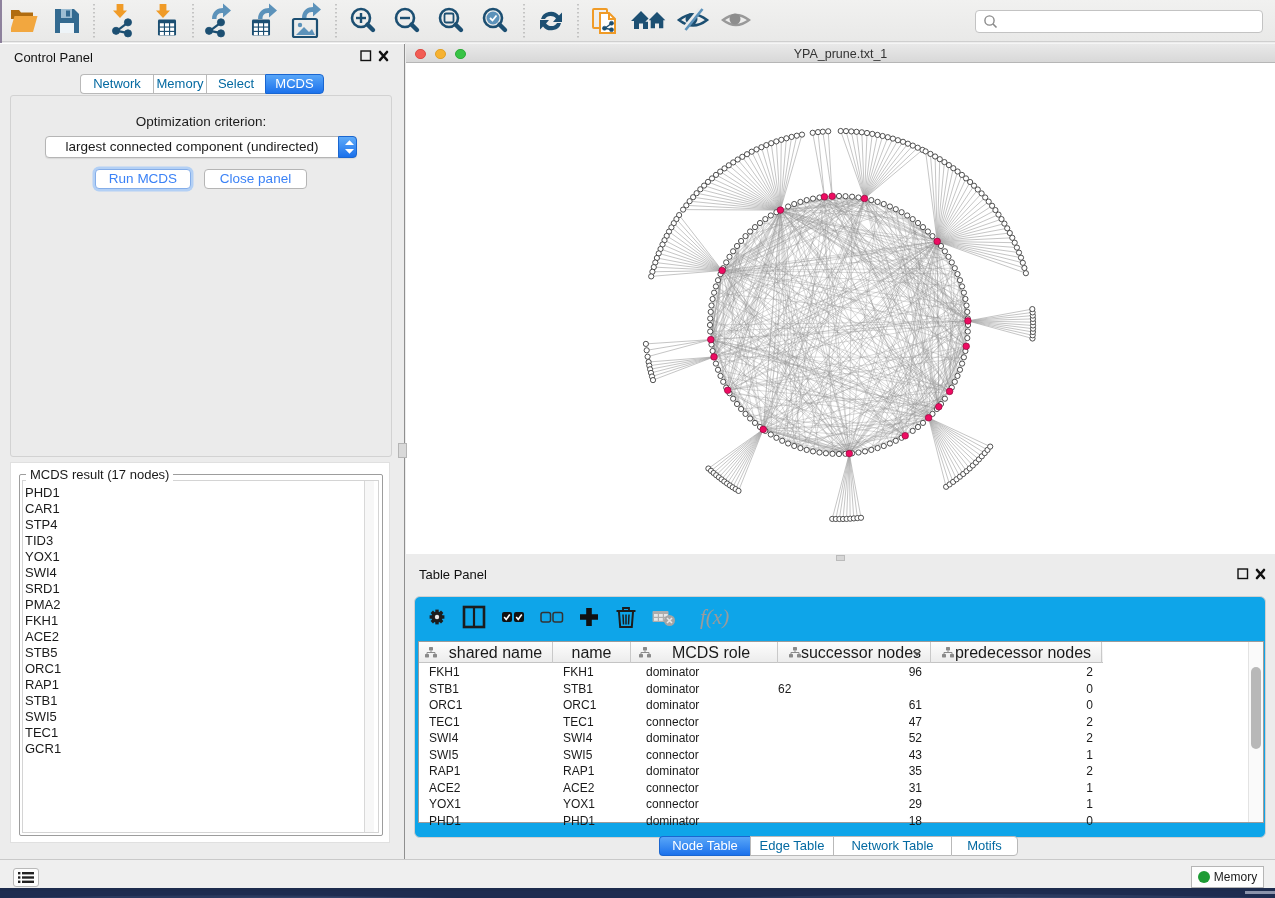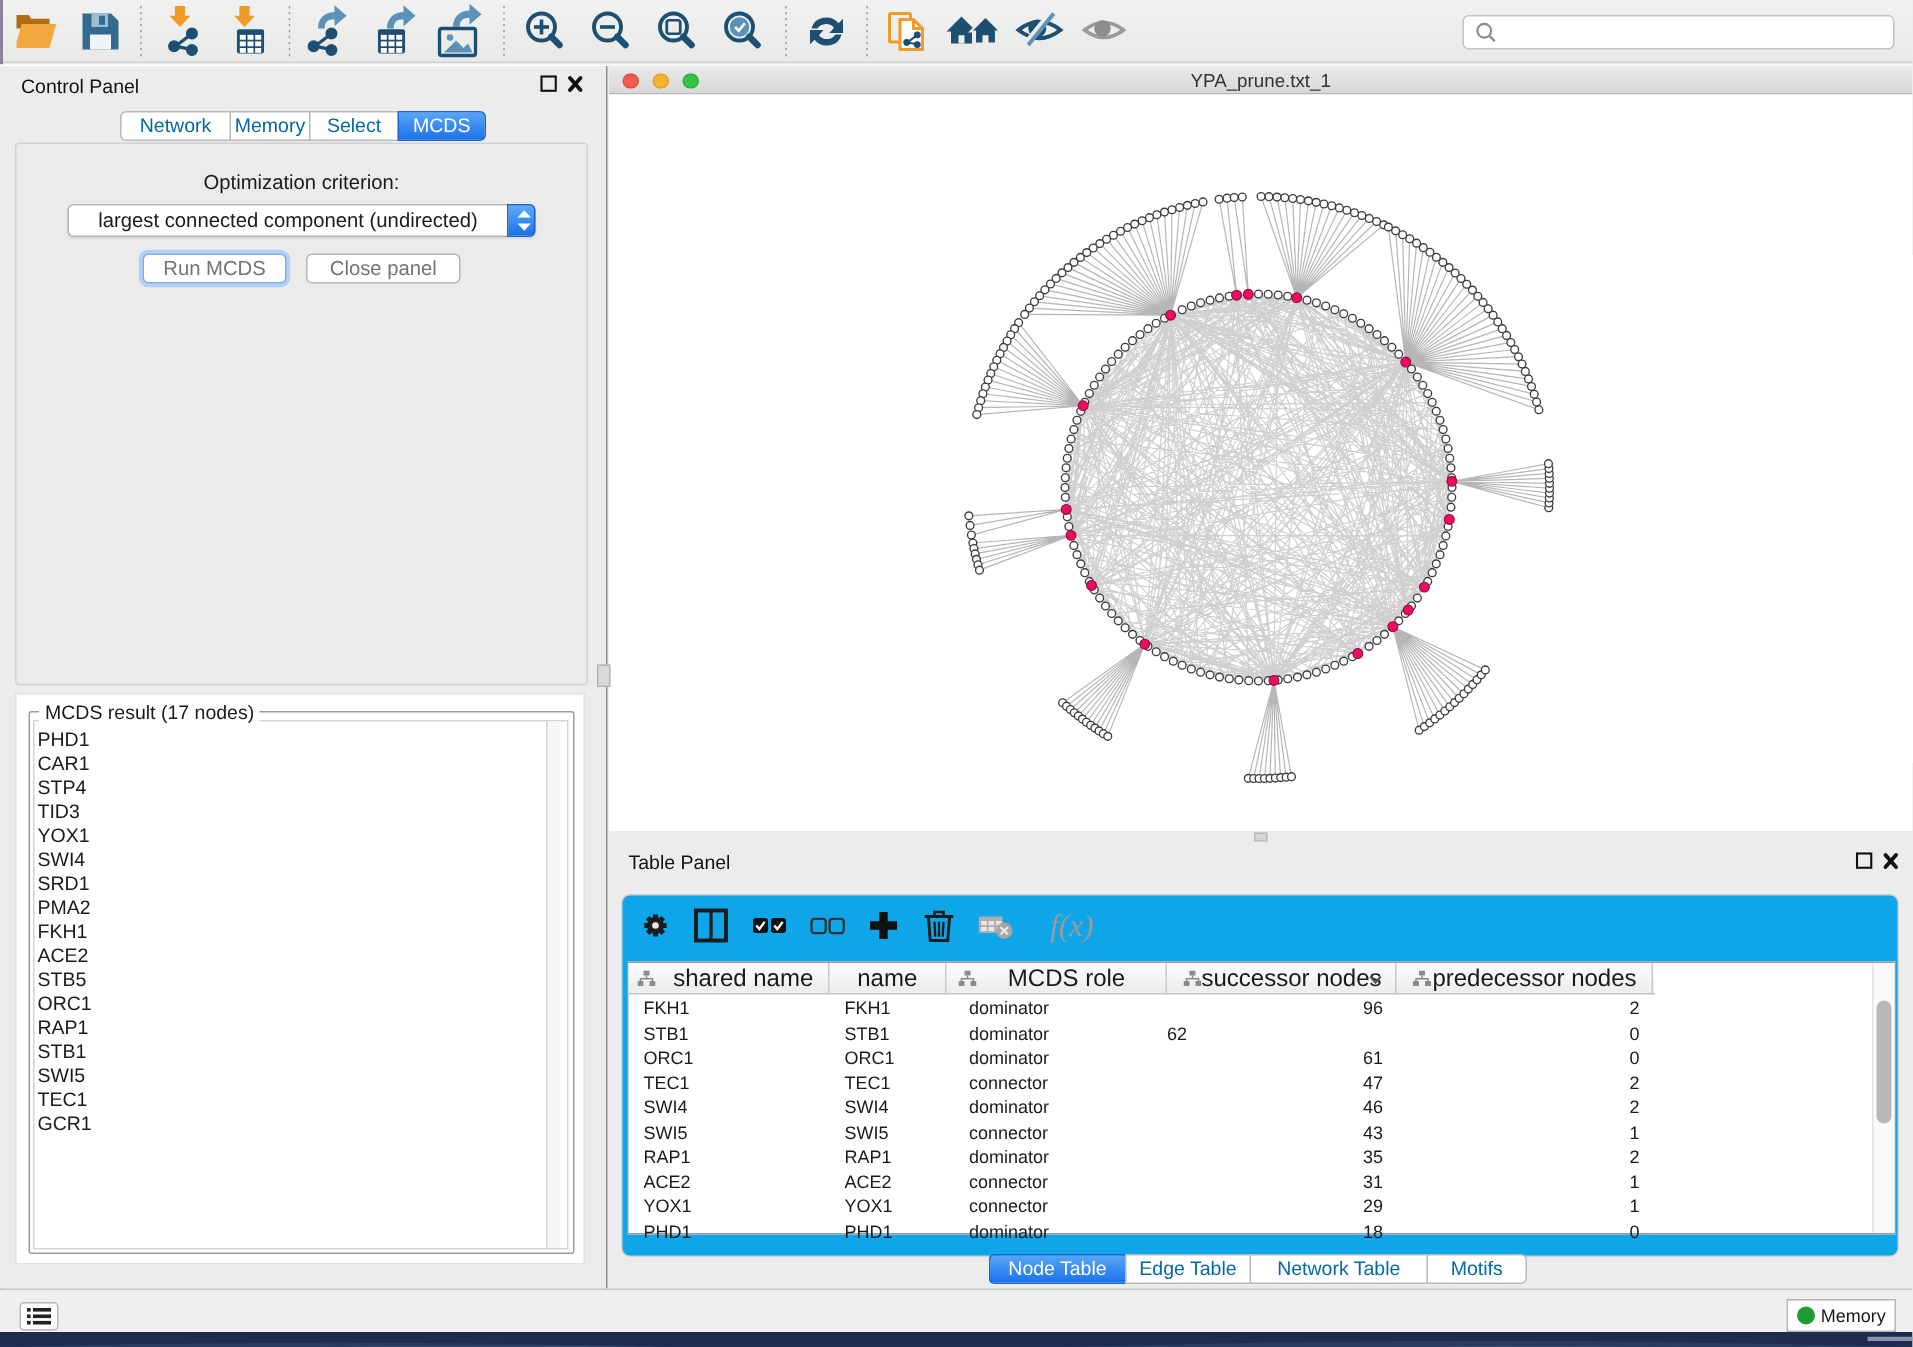--- a/index.html
+++ b/index.html
@@ -21,21 +21,21 @@
 .tab{background:#fff;border:1px solid #b9b9b9;border-right:none;line-height:18px;color:#0369a1;text-align:center}
 .tab:first-child{border-radius:4px 0 0 4px}
 .tab:last-child{border-radius:0 4px 4px 0;border-right:1px solid #b9b9b9}
 .tab.sel{background:linear-gradient(#58a6f8,#1c72ec);border-color:#1a66d0;color:#fff}
 #cptabs{left:80px;top:74px}
 #mcdspanel{left:10px;top:95px;width:382px;height:362px;background:#ebebeb;border:1px solid #d2d2d2;border-radius:3px}
 #optlabel{left:0;top:114px;width:402px;text-align:center;font-size:13.5px}
 #dropdown{left:45px;top:136px;width:312px;height:22px;background:#fff;border:1px solid #b5b5b5;border-radius:4px;box-shadow:0 1px 1px rgba(0,0,0,.08)}
 #dropdown .txt{position:absolute;left:0;right:18px;top:2px;text-align:center;font-size:13.5px;white-space:nowrap}
 #dropdown .step{position:absolute;right:-1px;top:-1px;width:19px;height:22px;background:linear-gradient(#5fabf9,#1a70eb);border-radius:0 4px 4px 0;border:1px solid #1a66d0}
-.btn{position:absolute;height:20px;background:#fff;border:1px solid #b5b5b5;border-radius:4px;font-size:13.5px;text-align:center;line-height:18px;color:#737373}
+.btn{position:absolute;height:20px;background:#fff;border:1px solid #b5b5b5;border-radius:4px;font-size:13.5px;text-align:center;line-height:18px;color:#3b82f6}
 #runbtn{left:95px;top:169px;width:96px;box-shadow:0 0 0 2.5px #b3d0f5;border-color:#85aee9}
 #closebtn{left:204px;top:169px;width:103px}
 #resultbox{left:10px;top:462px;width:380px;height:381px;background:#fff;border:1px solid #e0e0e0}
 #fieldset{position:absolute;left:8px;top:11px;width:364px;height:362px;border:1px solid #9d9d9d;border-radius:2px}
 #fieldlegend{position:absolute;left:15px;top:4px;background:#fff;padding:0 4px;font-size:13px;white-space:nowrap;line-height:15px;z-index:5}
 #mlist{position:absolute;left:11px;top:17px;width:357px;height:353px;background:#fff;border:1px solid #d4d4d4;font-size:13px;line-height:16px;padding:4px 0 0 2px}
 #mlist .sb{position:absolute;right:4px;top:0;width:10px;height:100%;background:#f7f7f7;border-left:1px solid #d8d8d8}
 
 #netwin{left:406px;top:43px;width:869px;height:511px;background:#fff}
 #nettitle{position:absolute;left:0;top:0;width:869px;height:20px;background:linear-gradient(#e9e9e9,#d8d8d8);border-bottom:1px solid #b6b6b6;border-top:1px solid #f5f5f5}
@@ -640,21 +640,21 @@
         <div class="trow" style="left:359px;top:55.0px;width:144px;text-align:right">61</div>
         <div class="trow" style="left:512px;top:55.0px;width:162px;text-align:right">0</div>
         <div class="trow" style="left:10px;top:71.5px">TEC1</div>
         <div class="trow" style="left:144px;top:71.5px">TEC1</div>
         <div class="trow" style="left:227px;top:71.5px">connector</div>
         <div class="trow" style="left:359px;top:71.5px;width:144px;text-align:right">47</div>
         <div class="trow" style="left:512px;top:71.5px;width:162px;text-align:right">2</div>
         <div class="trow" style="left:10px;top:88.0px">SWI4</div>
         <div class="trow" style="left:144px;top:88.0px">SWI4</div>
         <div class="trow" style="left:227px;top:88.0px">dominator</div>
-        <div class="trow" style="left:359px;top:88.0px;width:144px;text-align:right">46</div>
+        <div class="trow" style="left:359px;top:88.0px;width:144px;text-align:right">52</div>
         <div class="trow" style="left:512px;top:88.0px;width:162px;text-align:right">2</div>
         <div class="trow" style="left:10px;top:104.5px">SWI5</div>
         <div class="trow" style="left:144px;top:104.5px">SWI5</div>
         <div class="trow" style="left:227px;top:104.5px">connector</div>
         <div class="trow" style="left:359px;top:104.5px;width:144px;text-align:right">43</div>
         <div class="trow" style="left:512px;top:104.5px;width:162px;text-align:right">1</div>
         <div class="trow" style="left:10px;top:121.0px">RAP1</div>
         <div class="trow" style="left:144px;top:121.0px">RAP1</div>
         <div class="trow" style="left:227px;top:121.0px">dominator</div>
         <div class="trow" style="left:359px;top:121.0px;width:144px;text-align:right">35</div>

